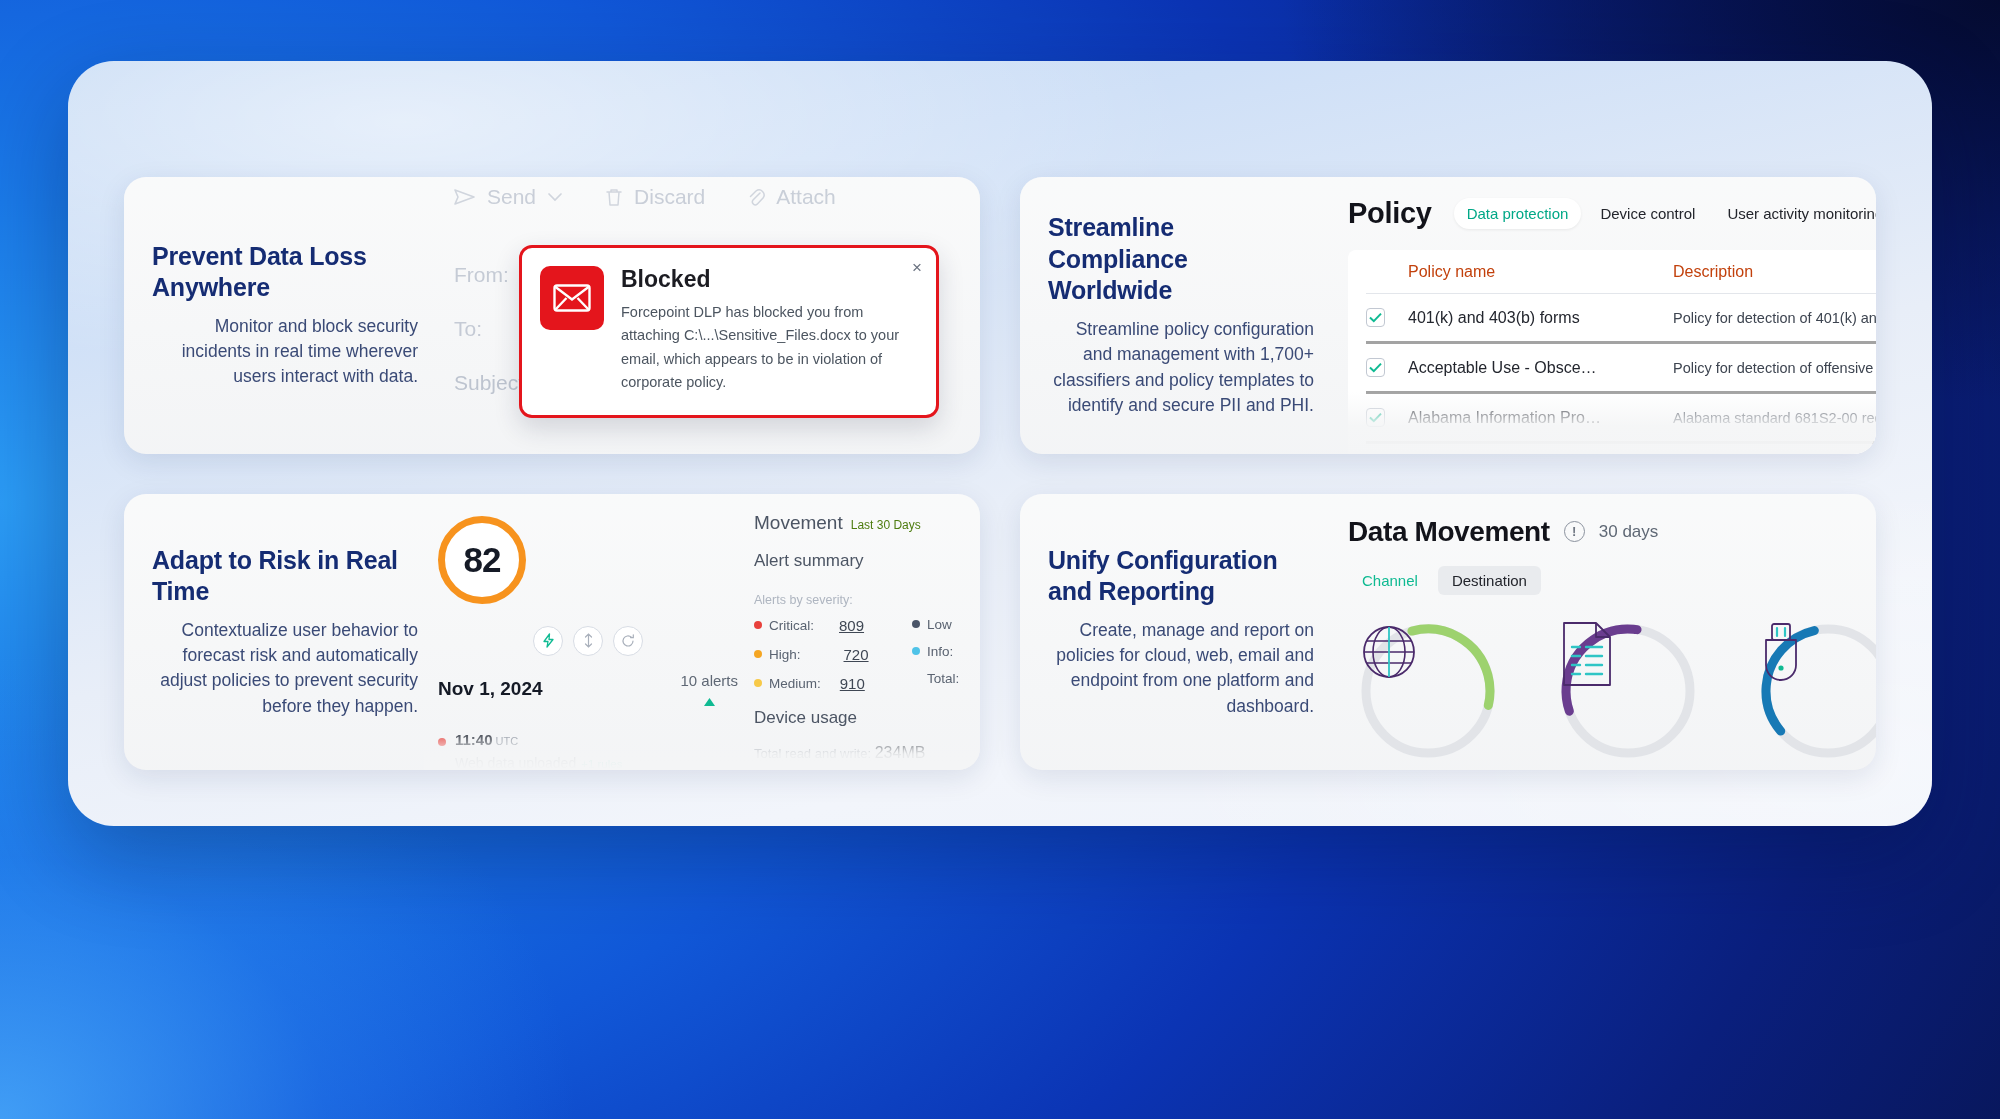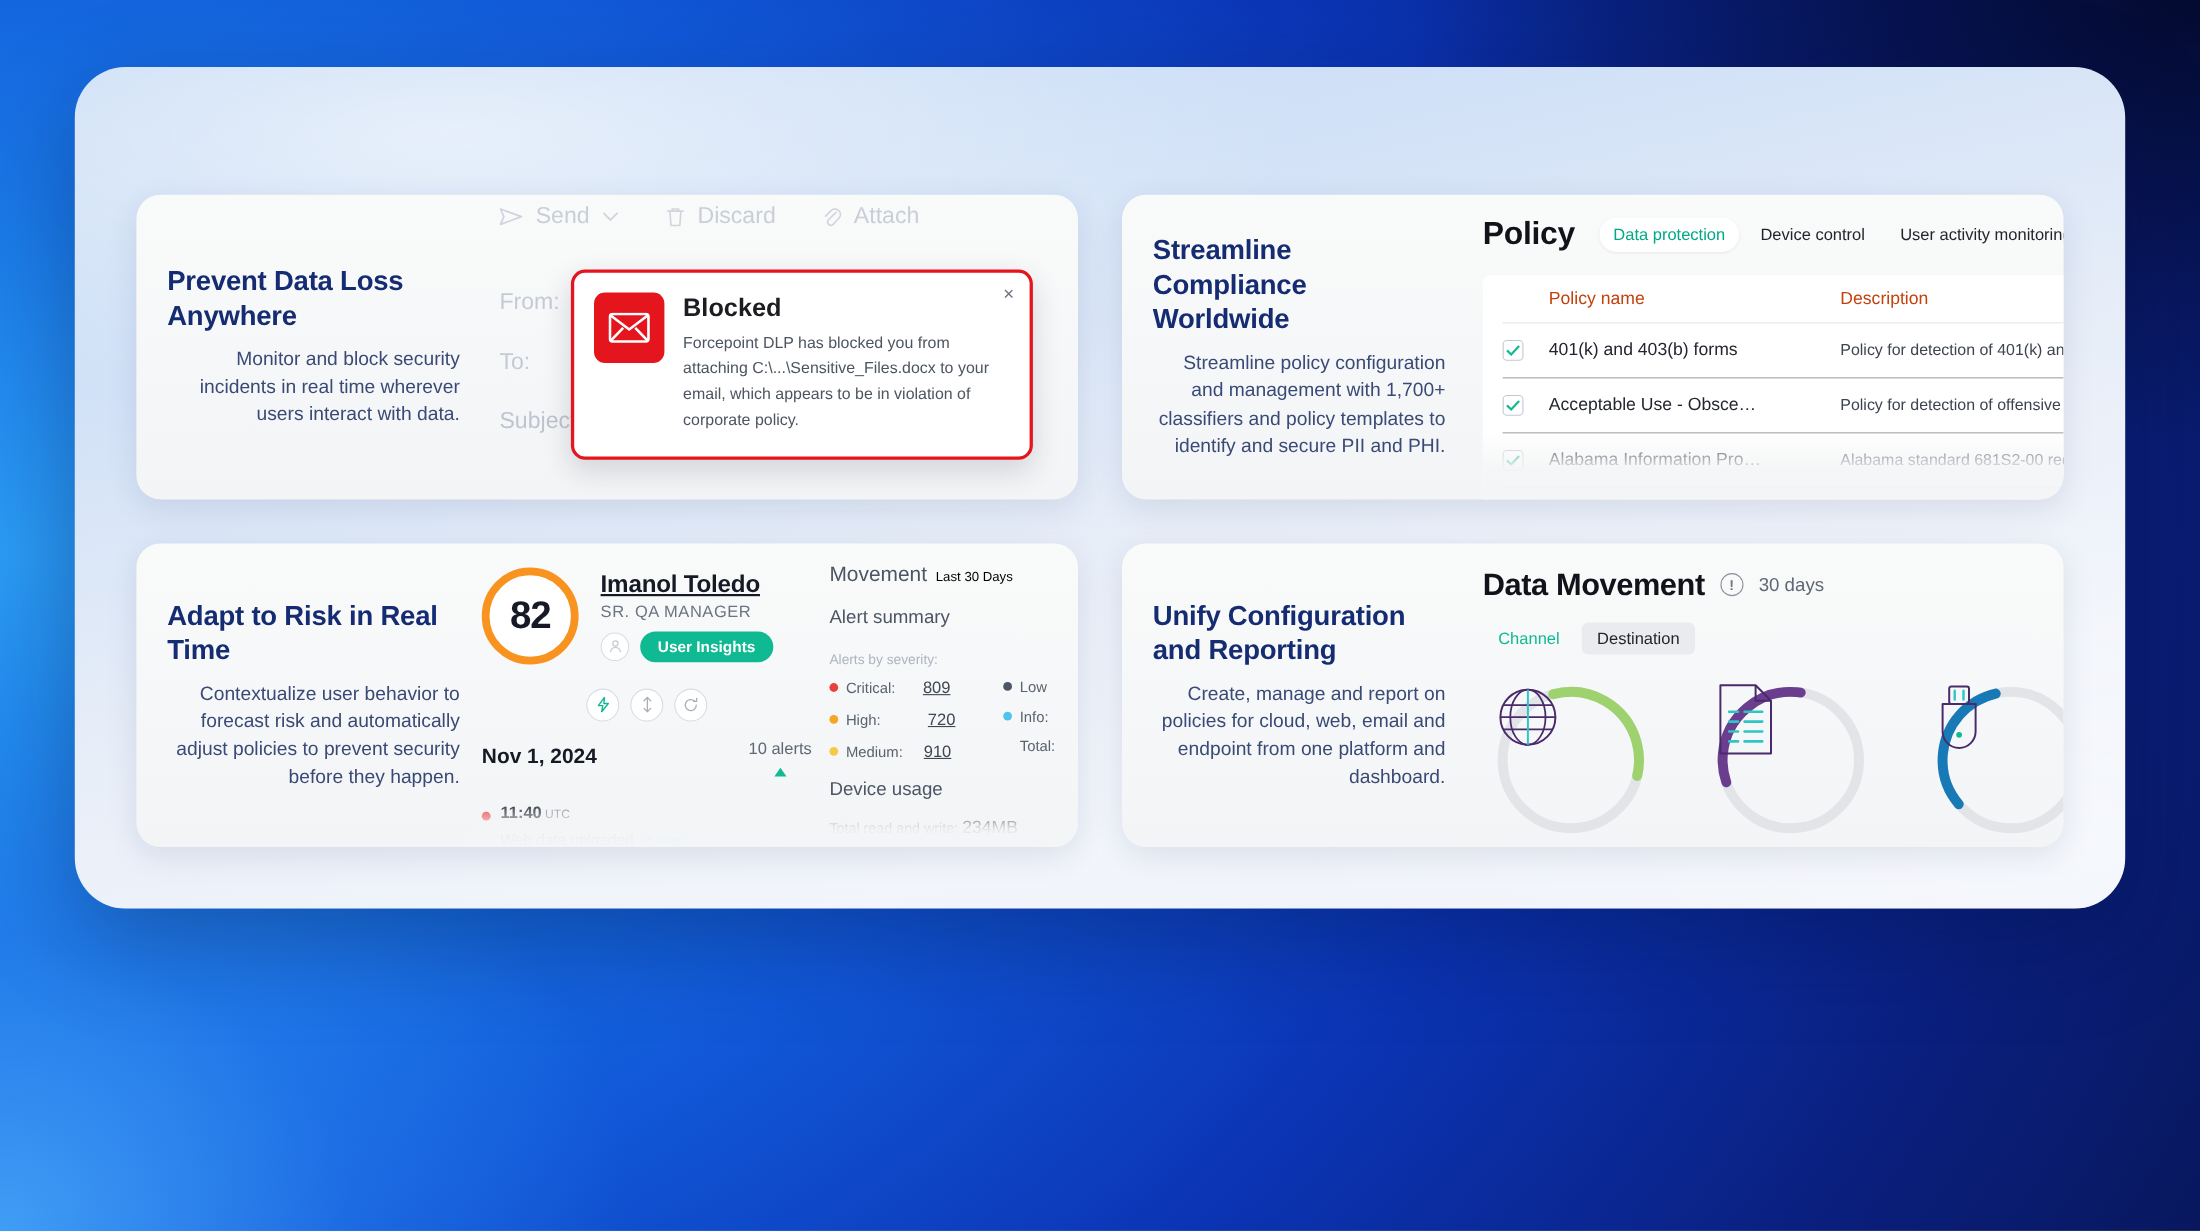--- a/index.html
+++ b/index.html
@@ -131,21 +131,21 @@
   }
 
   
   .policy-wrap { position: absolute; left: 28px; top: 20px; right: -12px; bottom: 0; }
   .policy-head { display: flex; align-items: center; gap: 22px; margin-bottom: 20px; }
   .policy-title { font-size: 29px; font-weight: bold; color: #12131a; letter-spacing: -0.3px; }
   .policy-tabs { display: flex; align-items: center; gap: 6px; }
   .policy-tab { font-size: 15px; color: #23252c; padding: 7px 13px; border-radius: 16px; white-space: nowrap; }
   .policy-tab.active { color: #00a887; background: #ffffff; box-shadow: 0 1px 3px rgba(0,0,0,0.07); }
   .policy-table { background: #ffffff; border-radius: 8px 0 0 0; padding: 0 0 0 18px; }
-  .ptr { display: flex; align-items: center; height: 50px; border-bottom: 1px solid #a3a3a3; }
+  .ptr { display: flex; align-items: center; height: 50px; border-bottom: 3px solid #a3a3a3; }
   .ptr.header { height: 44px; border-bottom: 1px solid #e3e6eb; }
   .ptr.header .pcol { color: #c2410c; font-size: 16px; }
   .pcheck { flex: 0 0 42px; }
   .pbox {
     width: 19px; height: 19px; border: 1.5px solid #c2c8d2; border-radius: 4px;
     display: flex; align-items: center; justify-content: center;
     background: #fff;
   }
   .pcol { font-size: 16px; color: #23262e; white-space: nowrap; overflow: hidden; }
   .pcol.name { flex: 0 0 265px; }
@@ -176,21 +176,21 @@
   .insights-pill {
     background: #0fba92; color: #fff; font-size: 14px; font-weight: bold;
     padding: 6px 16px; border-radius: 14px;
   }
   .overview-col {
     position: absolute; left: 330px; top: 18px; width: 230px;
     color: #6d7483;
   }
   .ov-head { display: flex; align-items: baseline; gap: 8px; margin-bottom: 17px; }
   .ov-title { font-size: 19px; color: #4c5564; }
-  .ov-sub { font-size: 12px; color: #000000; }
+  .ov-sub { font-size: 12px; color: #4d7c0f; }
   .ov-section { font-size: 17px; color: #4c5564; margin-bottom: 22px; }
   .ov-small { font-size: 12.5px; color: #aeb5c0; margin-bottom: 10px; }
   .sev-grid { display: grid; grid-template-columns: 1fr 72px; row-gap: 12px; }
   .sev-item { display: flex; align-items: center; gap: 7px; font-size: 13.5px; color: #5a6371; }
   .dot { width: 8px; height: 8px; border-radius: 50%; display: inline-block; }
   .sev-val { font-size: 15px; color: #3f4754; text-decoration: underline; }
   .timeline {
     position: absolute; left: 14px; top: 132px; width: 300px;
   }
   .tl-icons { display: flex; gap: 10px; justify-content: center; margin-bottom: 16px; }
@@ -396,33 +396,20 @@
         <div class="card-title">Adapt to Risk in Real Time</div>
         <div class="card-desc">Contextualize user behavior to forecast risk and automatically adjust policies to prevent security before they happen.</div>
       </div>
       <div class="card-visual">
         <div class="risk-wrap">
 
           <div class="risk-top">
             <div class="score-ring">
               <span class="score-num">82</span>
             </div>
-            <div>
-              <div class="user-name">Imanol Toledo</div>
-              <div class="user-role">SR. QA MANAGER</div>
-              <div class="user-badges">
-                <div class="avatar-circle">
-                  <svg width="13" height="13" viewBox="0 0 13 13">
-                    <circle cx="6.5" cy="4" r="2.4" fill="none" stroke="#c6cbd4" stroke-width="1.1"></circle>
-                    <path d="M2 12 a4.5 4.5 0 0 1 9 0" fill="none" stroke="#c6cbd4" stroke-width="1.1"></path>
-                  </svg>
-                </div>
-                <div class="insights-pill">User Insights</div>
-              </div>
-            </div>
           </div>
 
           <div class="overview-col">
             <div class="ov-head">
               <span class="ov-title">Movement</span>
               <span class="ov-sub">Last 30 Days</span>
             </div>
             <div class="ov-section">Alert summary</div>
             <div class="ov-small">Alerts by severity:</div>
             <div class="sev-grid">

